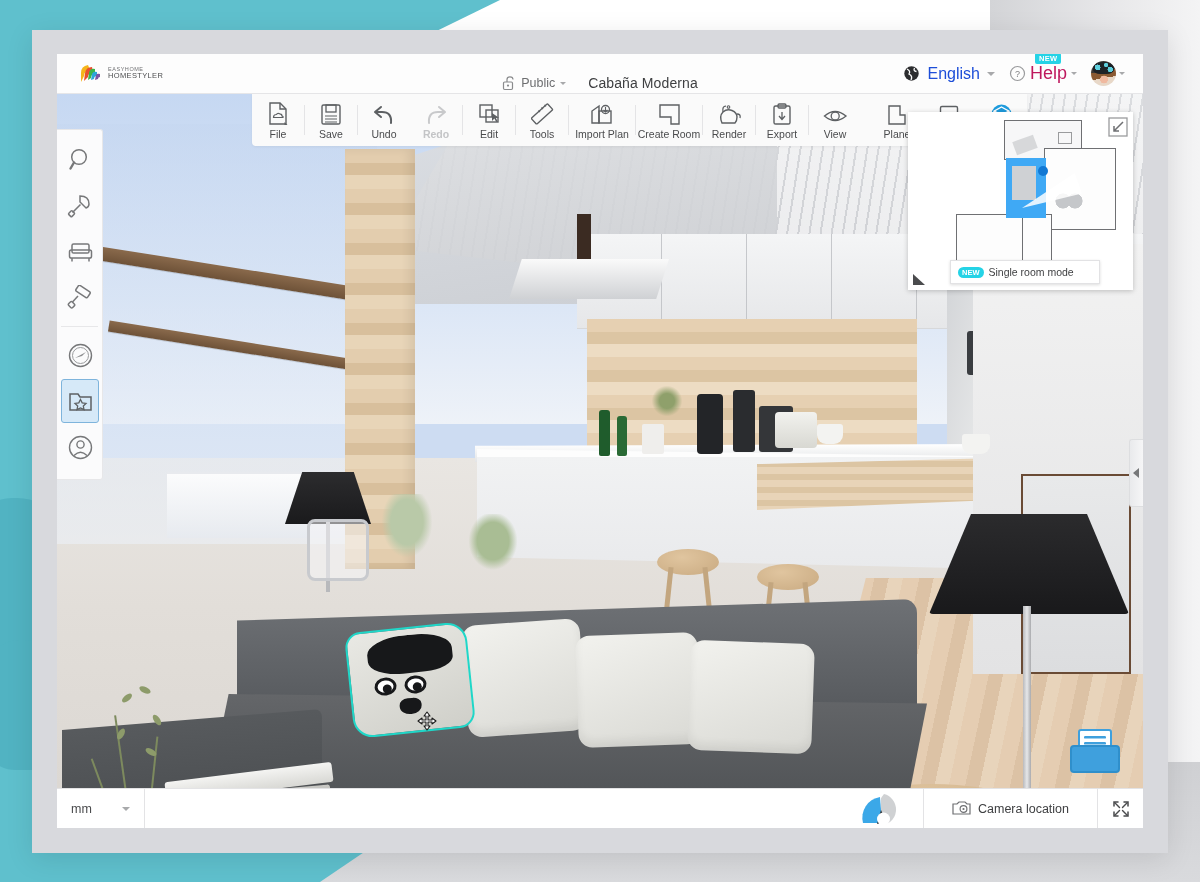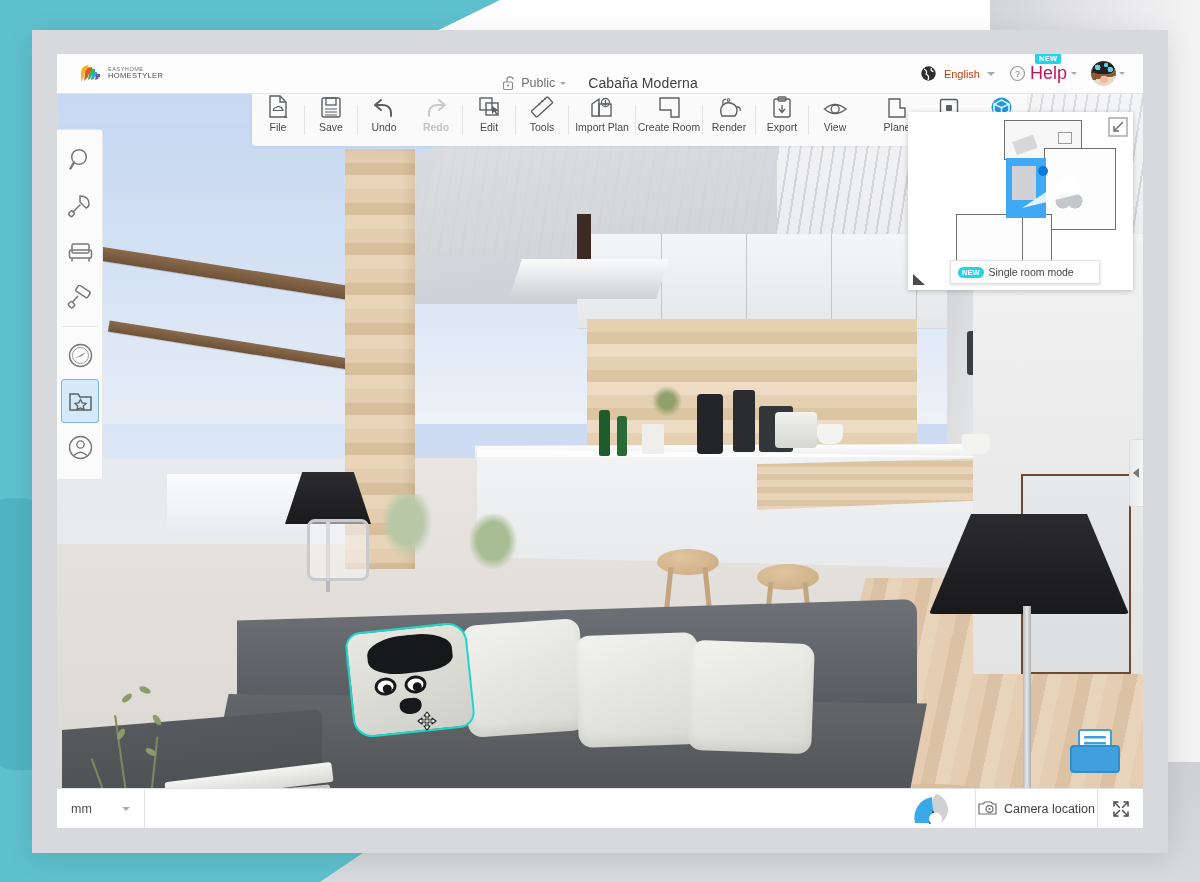--- a/index.html
+++ b/index.html
@@ -71,21 +71,21 @@
   .tb-center > * { pointer-events: auto; margin-top: 18px; }
   .privacy { display: flex; align-items: center; gap: 5px; cursor: pointer; }
   .privacy .lbl { font-size: 12.5px; color: #6d6e70; }
   .proj-title { font-size: 14px; color: #3f4042; letter-spacing: .1px; }
 
   .tb-right {
     margin-left: auto; margin-right: 18px;
     display: flex; align-items: center; gap: 14px;
   }
   .lang { display: flex; align-items: center; gap: 7px; cursor: pointer; }
-  .lang .lbl { font-size: 11px; color: #c2410c; }
+  .lang .lbl { font-size: 16px; color: #1d4ed8; }
   .help { display: flex; align-items: center; gap: 4px; cursor: pointer; position: relative; }
   .help .lbl { font-size: 18px; color: #be185d; }
   .badge-new {
     position: absolute; top: -10px; left: 26px;
     background: #25d3e6; color: #fff; font-size: 7.5px; font-weight: bold;
     padding: 1px 4px 1px 4px; border-radius: 2px; letter-spacing: .3px;
   }
   .avatar-wrap { display: flex; align-items: center; gap: 3px; cursor: pointer; }
   .avatar {
     width: 25px; height: 25px; border-radius: 50%;
@@ -123,21 +123,21 @@
   .rail-sep { height: 1px; background: #e7e7e9; margin: 6px 4px; }
 
   
   #toolbar {
     position: absolute; left: 195px; top: 0; height: 52px;
     background: #fafafa; border-radius: 0 0 4px 4px; display: flex; align-items: stretch;
     box-shadow: 0 1px 3px rgba(0,0,0,.05); z-index: 13;
   }
   .tool-group { display: flex; align-items: stretch; }
   .tool {
-    width: 52px; display: flex; flex-direction: column; align-items: center; 
+    width: 52px; display: flex; flex-direction: column; align-items: center; justify-content: center;
     gap: 2px; cursor: pointer; position: relative;
   }
   .tool.wide { width: 66px; }
   .tool .ico { height: 25px; display: flex; align-items: flex-end; }
   .tool .lbl { font-size: 10.5px; color: #4a4b4d; white-space: nowrap; }
   .tool.disabled .lbl { color: #c3c4c6; font-weight: bold; }
   .tool-div { width: 1px; background: #e4e4e6; margin: 11px 0; }
   .tool-gap { width: 10px; background: transparent; }
   #mode-group { background: #fafafa; border-radius: 0 0 4px 4px; }
   .tool.active .lbl { color: #1e9bdd; }
@@ -392,21 +392,21 @@
     padding: 0 14px; border-right:1px solid #e3e3e5; cursor:pointer;
   }
   .unit-select .lbl { font-size: 12.5px; color:#4b4c4e; }
   #cmd-input {
     flex: 1 1 auto; border:none; outline:none; font-size:12.5px; color:#3f4042;
     padding: 0 12px; background: transparent; font-family:"Liberation Sans", sans-serif;
   }
   .bb-right { display:flex; align-items:stretch; }
   .navwheel { width: 78px; display:flex; align-items:center; justify-content:center; cursor:pointer; }
   .bb-btn {
-    display:flex; align-items:center; gap:7px; padding: 0 2px;
+    display:flex; align-items:center; gap:7px; padding: 0 28px;
     border-left:1px solid #e3e3e5; cursor:pointer;
   }
   .bb-btn .lbl { font-size: 12.5px; color:#3f4042; white-space:nowrap; }
   .bb-icon-btn { width:46px; display:flex; align-items:center; justify-content:center;
     border-left:1px solid #e3e3e5; cursor:pointer; }
 
   svg { display:block; }
 </style>
 </head>
 <body>

